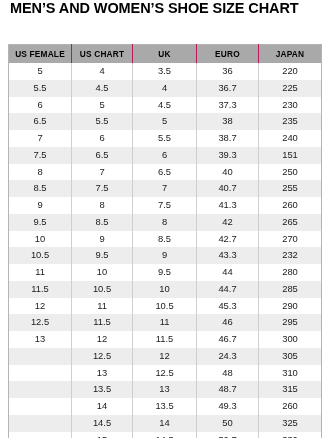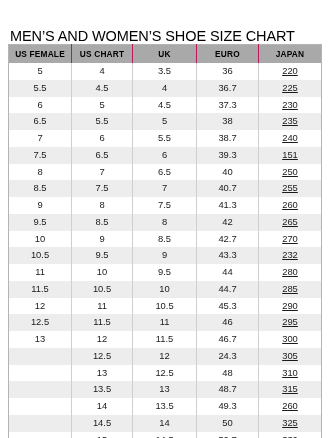--- a/index.html
+++ b/index.html
@@ -16,23 +16,23 @@
     position: relative;
     width: 330px;
     height: 438px;
     background: #ffffff;
     padding: 0;
   }
 
   .page-title {
     position: absolute;
     left: 10px;
-    top: 28px;
+    top: 0;
     font-size: 14.5px;
-    font-weight: normal;
+    font-weight: bold;
     color: #000000;
     letter-spacing: -0.1px;
     white-space: nowrap;
   }
 
   .table-wrap {
     position: absolute;
     left: 8px;
     top: 44px;
     width: 313px;
@@ -69,21 +69,21 @@
   tbody td {
     font-size: 9.4px;
     color: #1a1a1a;
     text-align: center;
     height: 16.75px;
     line-height: 16.75px;
     padding: 0;
     border-right: 1px solid #cfcfcf;
     white-space: nowrap;
   }
-  tbody td:last-child { border-right: none; text-decoration: underline; }
+  tbody td:last-child { border-right: none; }
 
   tbody tr.odd td { background: #ffffff; }
   tbody tr.even td { background: #ededed; }
 </style>
 </head>
 <body>
 
 <div class="page">
 
   <div class="page-title">MEN’S AND WOMEN’S SHOE SIZE CHART</div>

